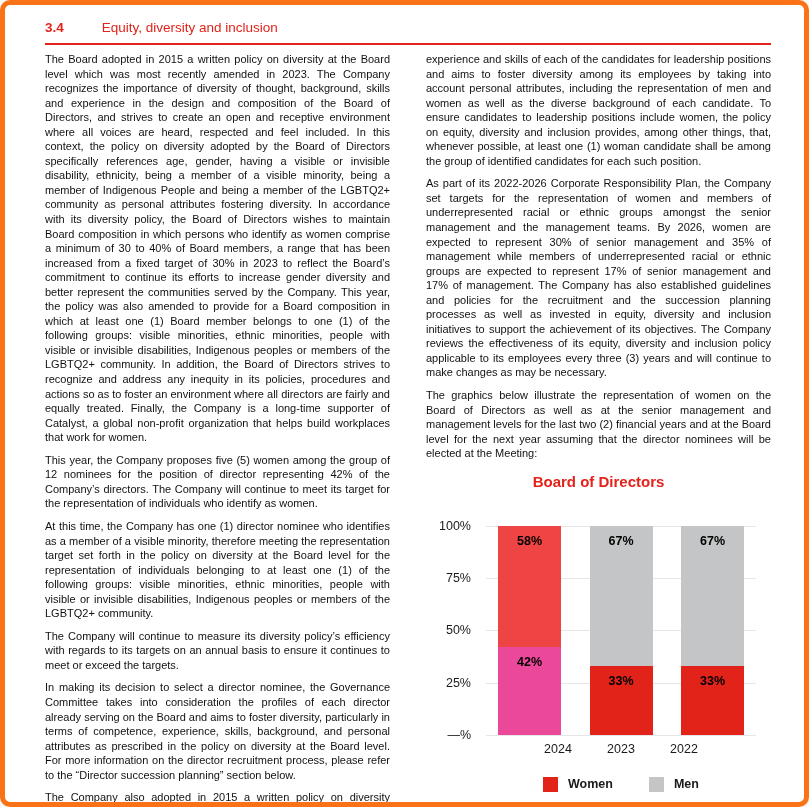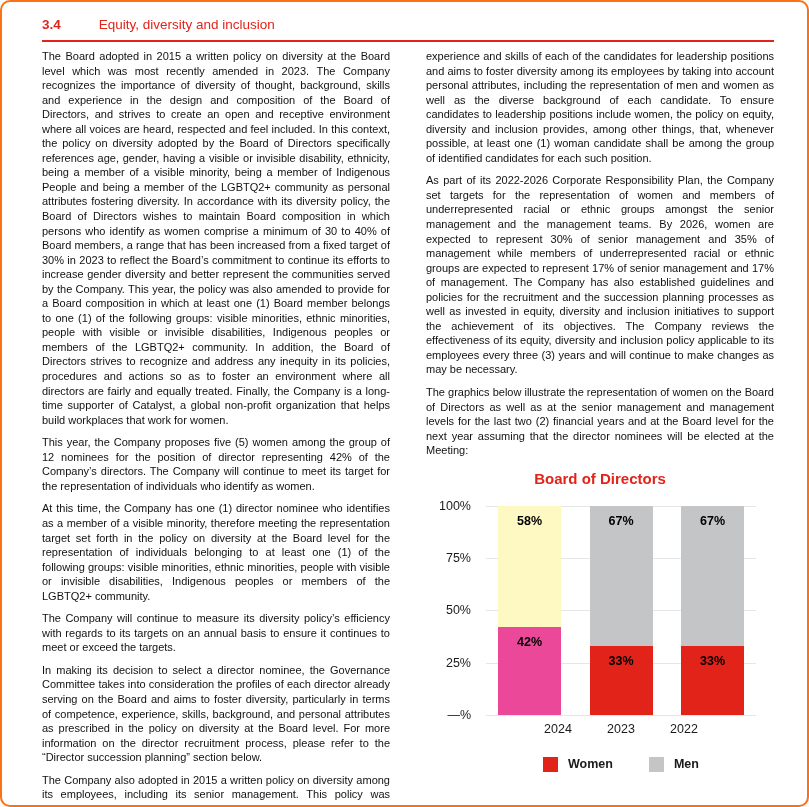--- a/index.html
+++ b/index.html
@@ -8,21 +8,21 @@
     --gridline: #e6e6e6;
     --text: #111111;
   }
   * { box-sizing: border-box; }
   html, body { margin: 0; padding: 0; background: #fafafa; }
   .page {
     width: 809px;
     height: 807px;
     margin: 0 auto;
     background: #ffffff;
-    border: 2px solid #f97316;
+    border: 5px solid #f97316;
     border-radius: 10px;
     box-shadow: 0 0 4px rgba(0,0,0,0.04);
     padding: 15px 33px 0 40px;
     font-family: "Liberation Sans", "DejaVu Sans", sans-serif;
     color: var(--text);
     overflow: hidden;
   }
   .sec-header {
     display: flex;
     align-items: baseline;
@@ -49,21 +49,21 @@
     text-align: justify;
     margin: 0 0 8px 0;
   }
   
   .chart { margin-top: 12px; }
   .chart-title {
     color: var(--accent);
     font-weight: 700;
     font-size: 15px;
     text-align: center;
-    margin: 0 0 19px 0;
+    margin: 0 0 36px 0;
   }
   .chart-body { display: flex; }
   .y-axis {
     width: 60px;
     position: relative;
     height: 209px;
     flex: none;
   }
   .y-tick {
     position: absolute;
@@ -178,21 +178,21 @@
               <div class="y-tick" style="top: 100%;">—%</div>
             </div>
           <div class="plot" id="plot">
               <div class="gridline" style="top: 0%;"></div>
               <div class="gridline" style="top: 25%;"></div>
               <div class="gridline" style="top: 50%;"></div>
               <div class="gridline" style="top: 75%;"></div>
               <div class="gridline" style="top: 100%;"></div>
               <div class="bars">
                 <div class="bar-col">
-                  <div class="seg" style="height: 58%; background: #fef9c3;">
+                  <div class="seg" style="height: 58%; background: #ef4444;">
                     <div class="seg-label">58%</div>
                   </div>
                   <div class="seg" style="height: 42%; background: #ec4899;">
                     <div class="seg-label">42%</div>
                   </div>
                 </div>
                 <div class="bar-col">
                   <div class="seg" style="height: 67%; background: rgb(196, 197, 198);">
                     <div class="seg-label">67%</div>
                   </div>

